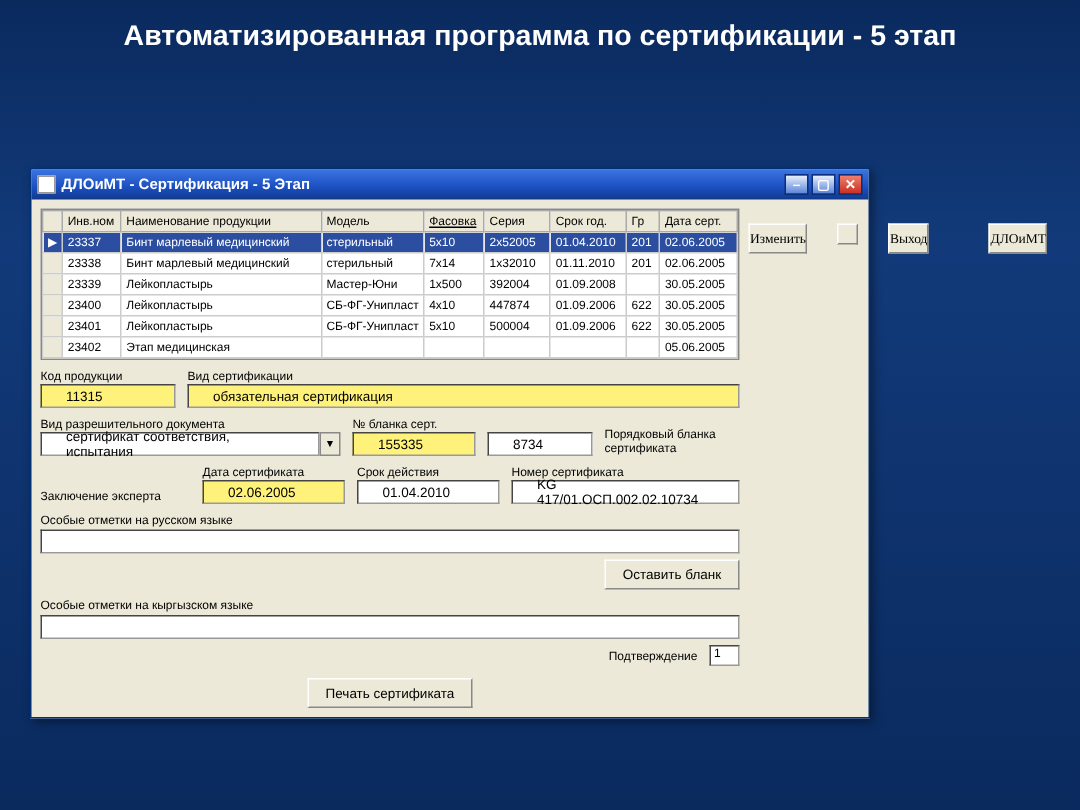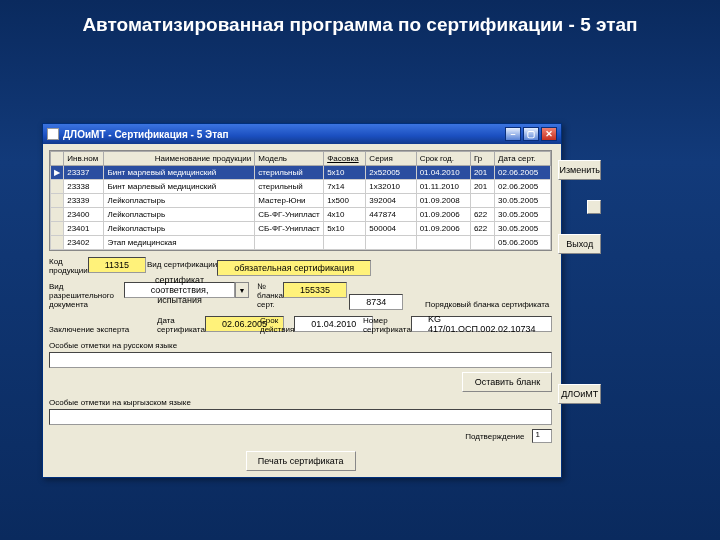--- a/index.html
+++ b/index.html
@@ -1,42 +1,42 @@
 <!DOCTYPE html>
 <html><head>
 <meta charset="utf-8">
 <style>
   * { box-sizing: border-box; margin: 0; padding: 0; }
   html, body { width: 720px; height: 540px; overflow: hidden; }
   body { background: linear-gradient(#0a2a5e, #123a7a 30%, #0a2a5e); font-family: Arial, sans-serif; color: #fff; }
   .slide-title { text-align: center; font-weight: bold; font-size: 19px; padding: 14px 10px 4px; color: #fff; }
-  .app-window { position: absolute; left: 42px; top: 112px; width: 520px; background: #ece9d8; border: 1px solid #002f7a; box-shadow: 2px 2px 6px rgba(0,0,0,.4); color: #000; font-size: 9px; margin-top: 11px; }
+  .app-window { position: absolute; left: 20px; top: 112px; width: 560px; background: #ece9d8; border: 1px solid #002f7a; box-shadow: 2px 2px 6px rgba(0,0,0,.4); color: #000; font-size: 9px; }
   .titlebar { height: 20px; background: linear-gradient(#3b74e0,#1b4fc0 60%,#123a8c); display: flex; align-items: center; padding: 0 4px; color: #fff; font-weight: bold; font-size: 10px; }
   .titlebar .ico { width: 12px; height: 12px; background: #fff; margin-right: 4px; border: 1px solid #999; }
   .titlebar .spacer { flex: 1; }
   .winbtn { width: 16px; height: 14px; background: linear-gradient(#e8f0ff,#5a84d8); border: 1px solid #0a2e7a; margin-left: 2px; display: flex; align-items: center; justify-content: center; font-size: 9px; color: #fff; cursor: pointer; }
   .winbtn.close { background: linear-gradient(#f08070,#c83020); }
   .content { padding: 6px; display: flex; gap: 6px; }
   .leftcol { flex: 1; }
-  .rightcol { width: 74px; display: flex; flex-direction: column; gap: 20px; padding-top: 10px; }
+  .rightcol { width: 74px; display: flex; flex-direction: row; gap: 20px; padding-top: 10px; font-family: Liberation Serif, serif; }
   .button { height: 20px; background: #ece9d8; border: 1px solid #888; border-top-color: #fff; border-left-color: #fff; display: flex; align-items: center; justify-content: center; font-size: 9px; cursor: pointer; color:#000; }
   .button.small { height: 14px; width: 14px; }
   .grid { border: 1px solid #888; background: #fff; font-size: 8px; }
   .grid table { border-collapse: collapse; width: 100%; }
   .grid th { background: #ece9d8; border: 1px solid #aaa; font-weight: normal; padding: 2px 3px; text-align: left; height: 14px; white-space: nowrap; overflow: hidden; }
   .grid td { border: 1px solid #ccc; padding: 2px 3px; height: 14px; white-space: nowrap; overflow: hidden; }
   .grid tr.selected td { background: #2b4ea0; color: #fff; }
   .rowmark { width: 12px; background: #ece9d8; border: 1px solid #aaa; }
   .fieldrow { display: flex; gap: 8px; margin-top: 6px; align-items: flex-end; }
-  .fieldrow .field { display: flex; flex-direction: row; }
+  .fieldrow .field { display: flex; flex-direction: column; }
   .fieldrow label { font-size: 8px; margin-bottom: 1px; color: #000; }
   .input { height: 16px; border: 1px inset #999; padding: 1px 16px; font-size: 9px; background: #fff; color: #000; display: flex; align-items: center; }
   .input.yellow { background: #fff27a; }
   .combo { display: flex; }
-  .combo .input { flex: 1; text-align: center; }
+  .combo .input { flex: 1; }
   .combo .drop { width: 14px; height: 16px; border: 1px solid #888; background: #ece9d8; display: flex; align-items: center; justify-content: center; font-size: 7px; cursor: pointer; }
   .notes-label { font-size: 8px; margin-top: 6px; }
   .notes-area { height: 16px; border: 1px inset #999; background: #fff; margin-top: 2px; }
   .bottom-actions { display: flex; justify-content: flex-end; gap: 8px; margin-top: 4px; align-items: center; }
   .bottom-actions .inline-input { width: 20px; height: 14px; border: 1px inset #999; background: #fff; font-size: 8px; padding: 0 2px; }
   .print-row { display:flex; justify-content:center; margin-top:8px; }
 </style>
 </head>
 <body>
 
@@ -53,21 +53,21 @@
   </div>
 
   <div class="content">
     <div class="leftcol">
       <div class="grid">
         <table>
           <thead>
               <tr id="grid-head">
                 <th class="rowmark"></th>
                 <th style="width: 40px;">Инв.ном</th>
-                <th style="width: 150px; text-align: right;">Наименование продукции</th>
+                <th style="width: 150px;">Наименование продукции</th>
                 <th style="width: 68px;">Модель</th>
                 <th style="width: 42px; text-decoration: underline;">Фасовка</th>
                 <th style="width: 50px;">Серия</th>
                 <th style="width: 54px;">Срок год.</th>
                 <th style="width: 24px;">Гр</th>
                 <th style="width: 56px;">Дата серт.</th>
               </tr>
             </thead>
           <tbody id="grid-body">
               <tr class="selected">

